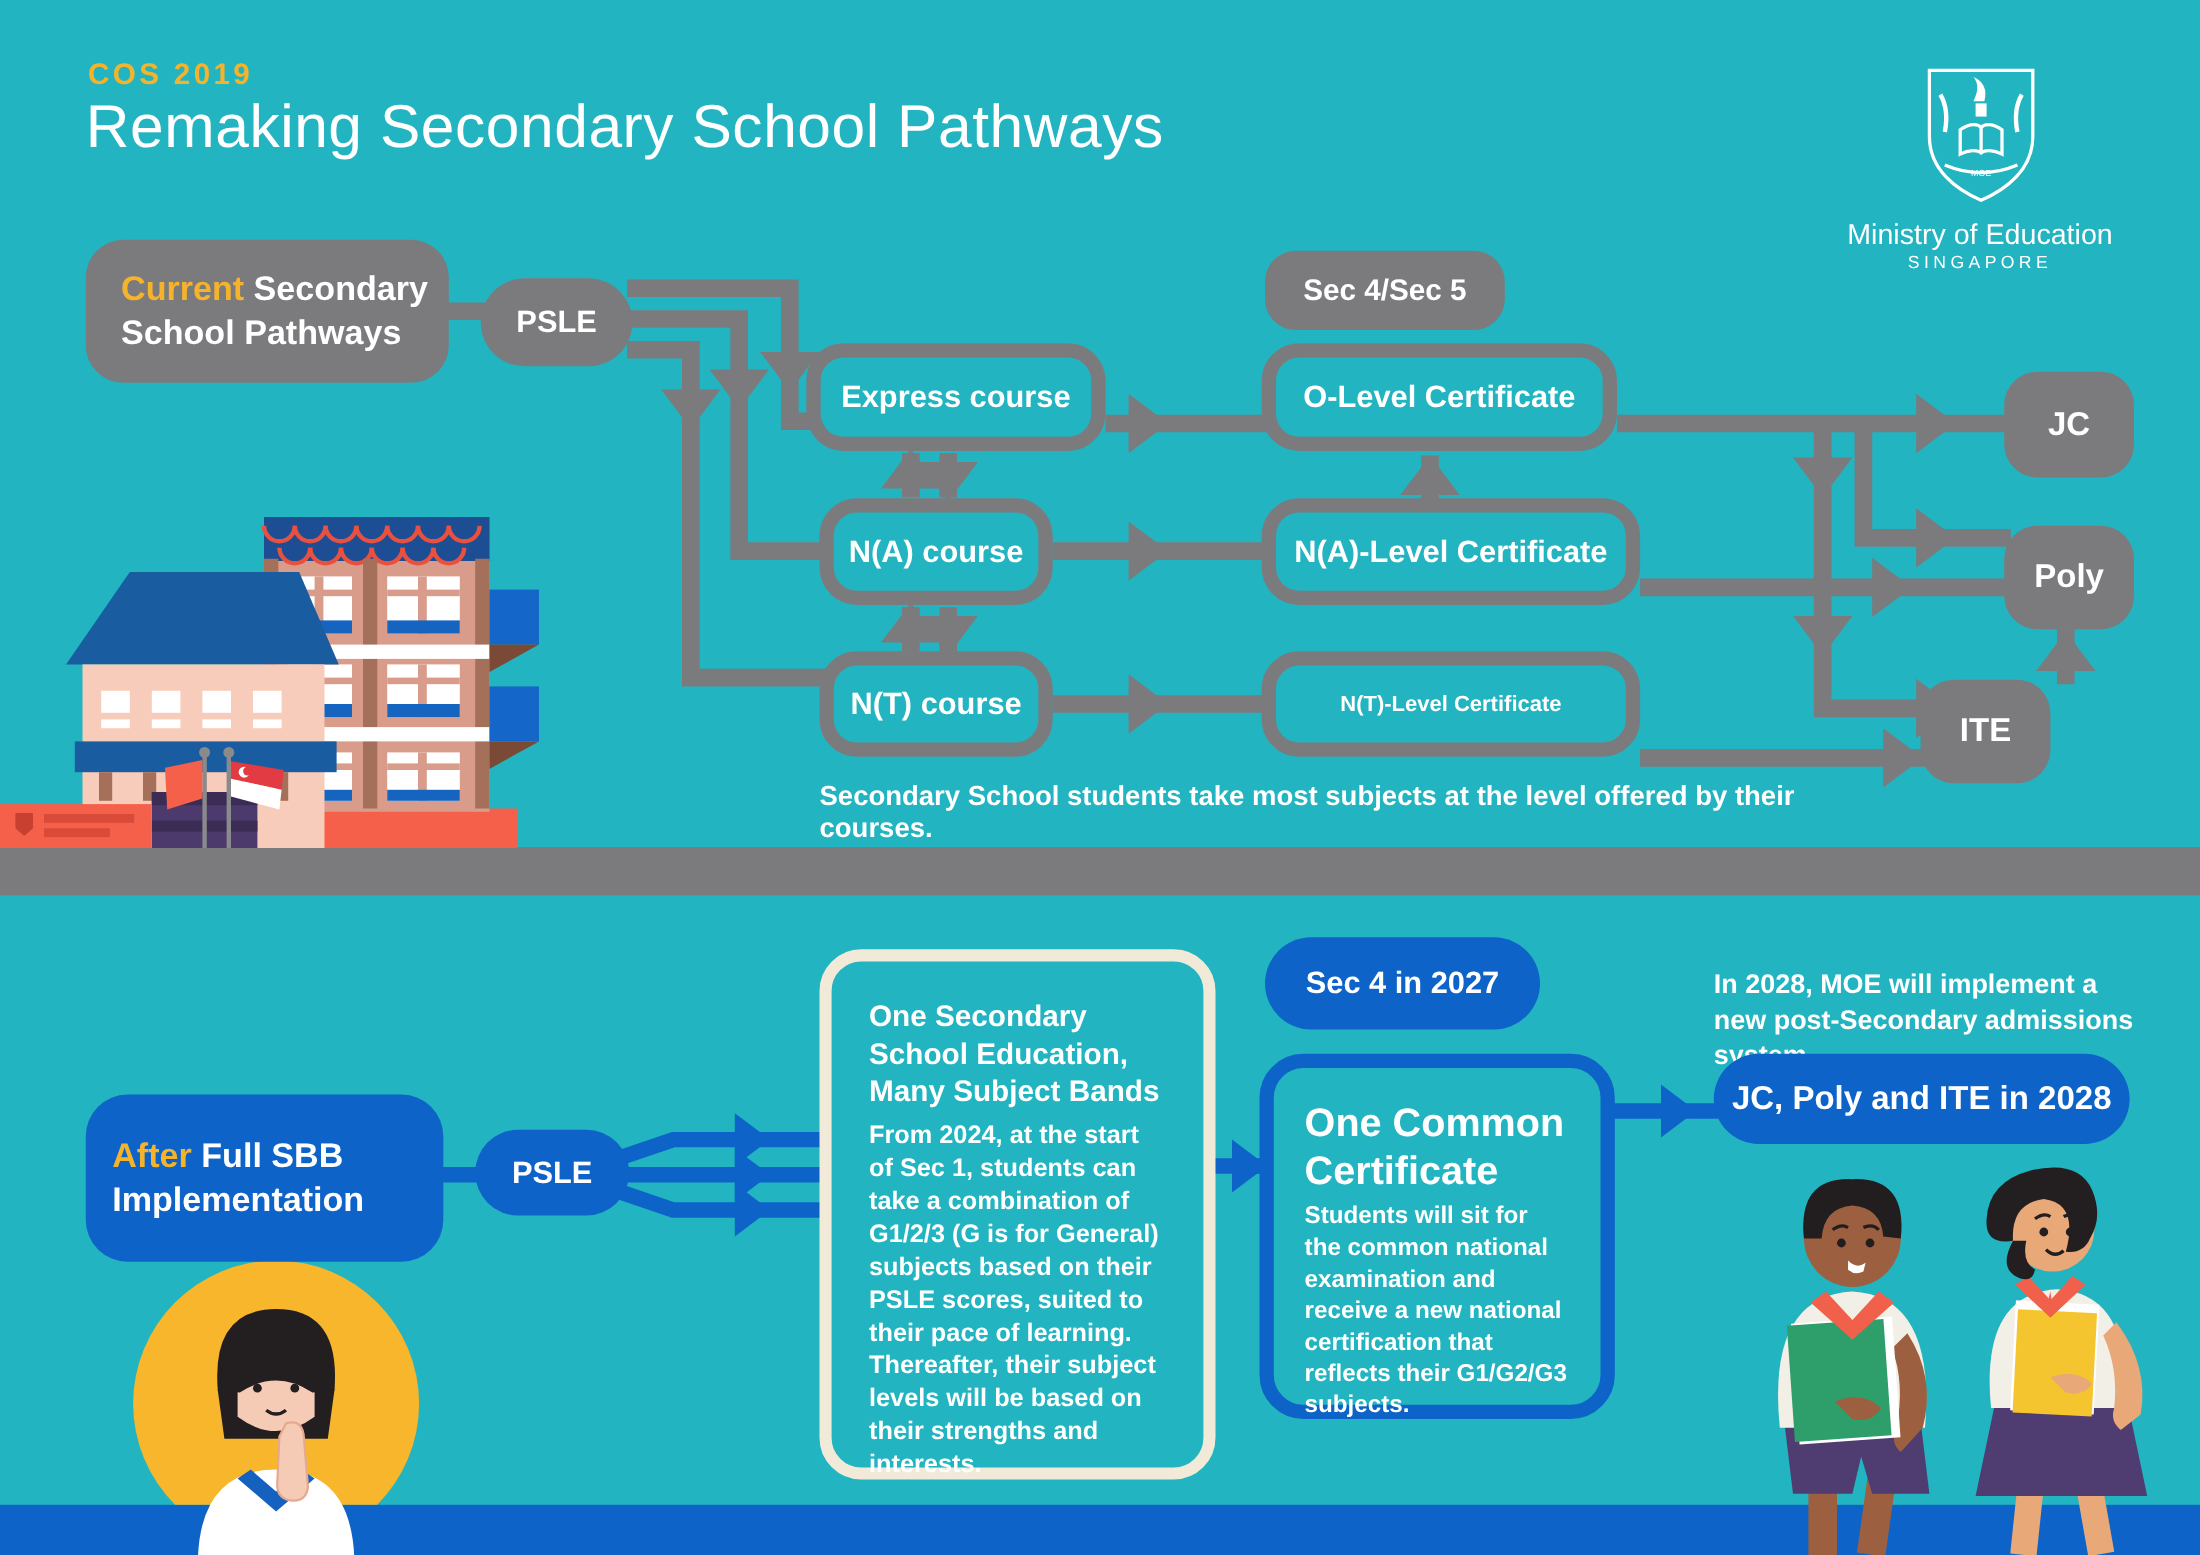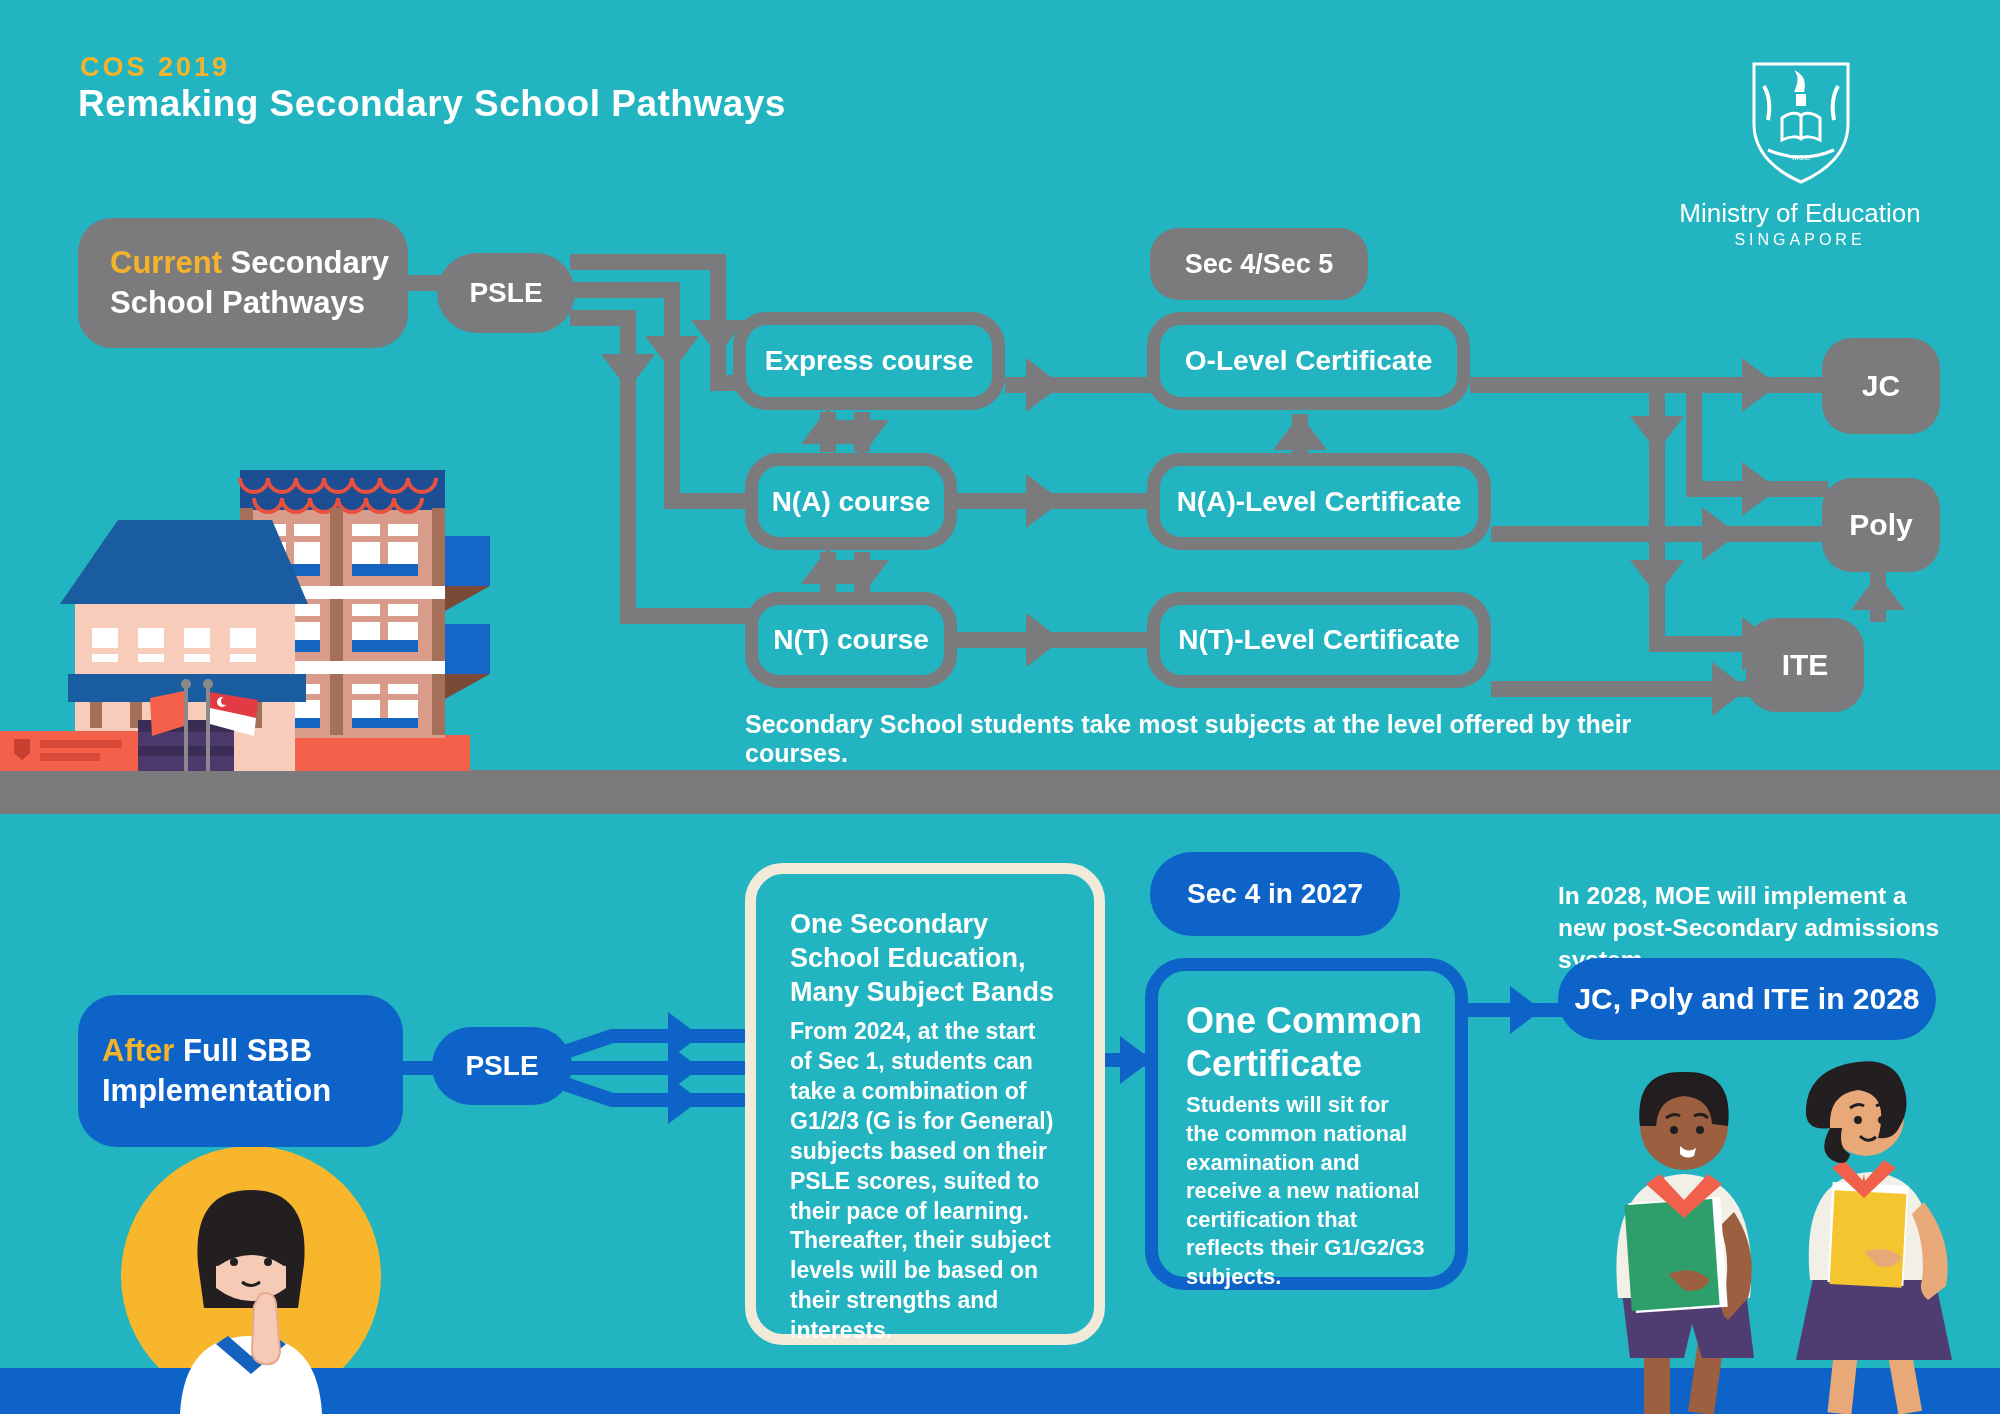--- a/index.html
+++ b/index.html
@@ -13,39 +13,39 @@
   *{margin:0;padding:0;box-sizing:border-box;}
   html,body{background:#0a2a33;}
   body{font-family:"Liberation Sans","DejaVu Sans",sans-serif;}
   .stage{
     position:relative;width:2000px;height:1414px;background:var(--teal);
     overflow:hidden;
   }
   .abs{position:absolute;}
   
   .kicker{left:80px;top:52px;font-size:27px;font-weight:bold;color:var(--yellow);letter-spacing:3px;}
-  .title{left:78px;top:83px;font-size:37px;font-weight:bold;color:#fff;letter-spacing:.5px;}
+  .title{left:78px;top:83px;font-size:55px;font-weight:normal;color:#fff;letter-spacing:.5px;}
   .logo-text{left:1630px;top:198px;width:340px;text-align:center;color:#fff;}
   .logo-text .l1{font-size:26px;}
   .logo-text .l2{font-size:16px;letter-spacing:4px;margin-top:2px;}
   
   .gbox{background:var(--gray);color:#fff;font-weight:bold;display:flex;align-items:center;justify-content:center;text-align:center;}
   .obox{background:var(--teal);border:13px solid var(--gray);color:#fff;font-weight:bold;display:flex;align-items:center;justify-content:center;text-align:center;border-radius:34px;}
   .bluebox{background:var(--blue);color:#fff;font-weight:bold;display:flex;align-items:center;justify-content:center;text-align:center;}
   .hl{color:var(--yellow);}
   
   .current-label{left:78px;top:218px;width:330px;height:130px;border-radius:34px;font-size:31px;line-height:1.28;justify-content:flex-start;text-align:left;padding-left:32px;}
   .psle-gray{left:437px;top:253px;width:138px;height:80px;border-radius:40px;font-size:28px;}
   .sec45{left:1150px;top:228px;width:218px;height:72px;border-radius:28px;font-size:27px;}
   .express{left:733px;top:312px;width:272px;height:98px;font-size:28px;}
   .na-course{left:745px;top:453px;width:212px;height:97px;font-size:28px;}
   .nt-course{left:745px;top:592px;width:212px;height:96px;font-size:28px;}
   .o-cert{left:1147px;top:312px;width:323px;height:98px;font-size:28px;}
   .na-cert{left:1147px;top:453px;width:344px;height:97px;font-size:28px;}
-  .nt-cert{left:1147px;top:592px;width:344px;height:96px;font-size:28px;}
+  .nt-cert{left:1147px;top:592px;width:344px;height:96px;font-size:20px;}
   .jc{left:1822px;top:338px;width:118px;height:96px;border-radius:30px;font-size:30px;}
   .poly{left:1822px;top:478px;width:118px;height:94px;border-radius:30px;font-size:30px;}
   .ite{left:1746px;top:618px;width:118px;height:94px;border-radius:30px;font-size:30px;}
   .caption{left:745px;top:710px;width:920px;font-size:25px;font-weight:bold;color:#fff;}
   .ground{left:0;top:770px;width:2000px;height:44px;background:var(--gray);}
   
   .after-label{left:78px;top:995px;width:325px;height:152px;border-radius:38px;font-size:31px;line-height:1.3;justify-content:flex-start;text-align:left;padding-left:24px;}
   .psle-blue{left:432px;top:1027px;width:140px;height:78px;border-radius:39px;font-size:28px;}
   .psle-note{left:437px;top:1152px;width:315px;font-size:24px;font-weight:bold;color:#fff;line-height:1.32;}
   .one-school{left:745px;top:863px;width:360px;height:482px;background:var(--teal);border:11px solid var(--cream);border-radius:38px;color:#fff;padding:34px 34px;}

